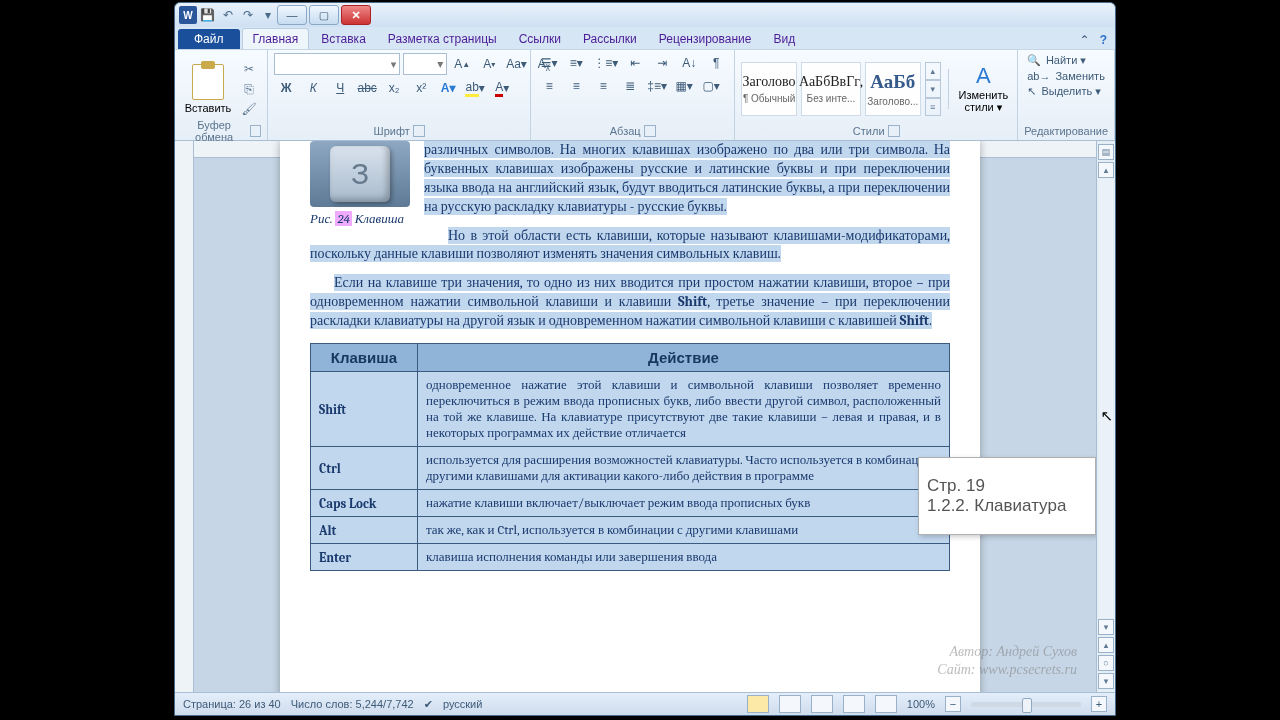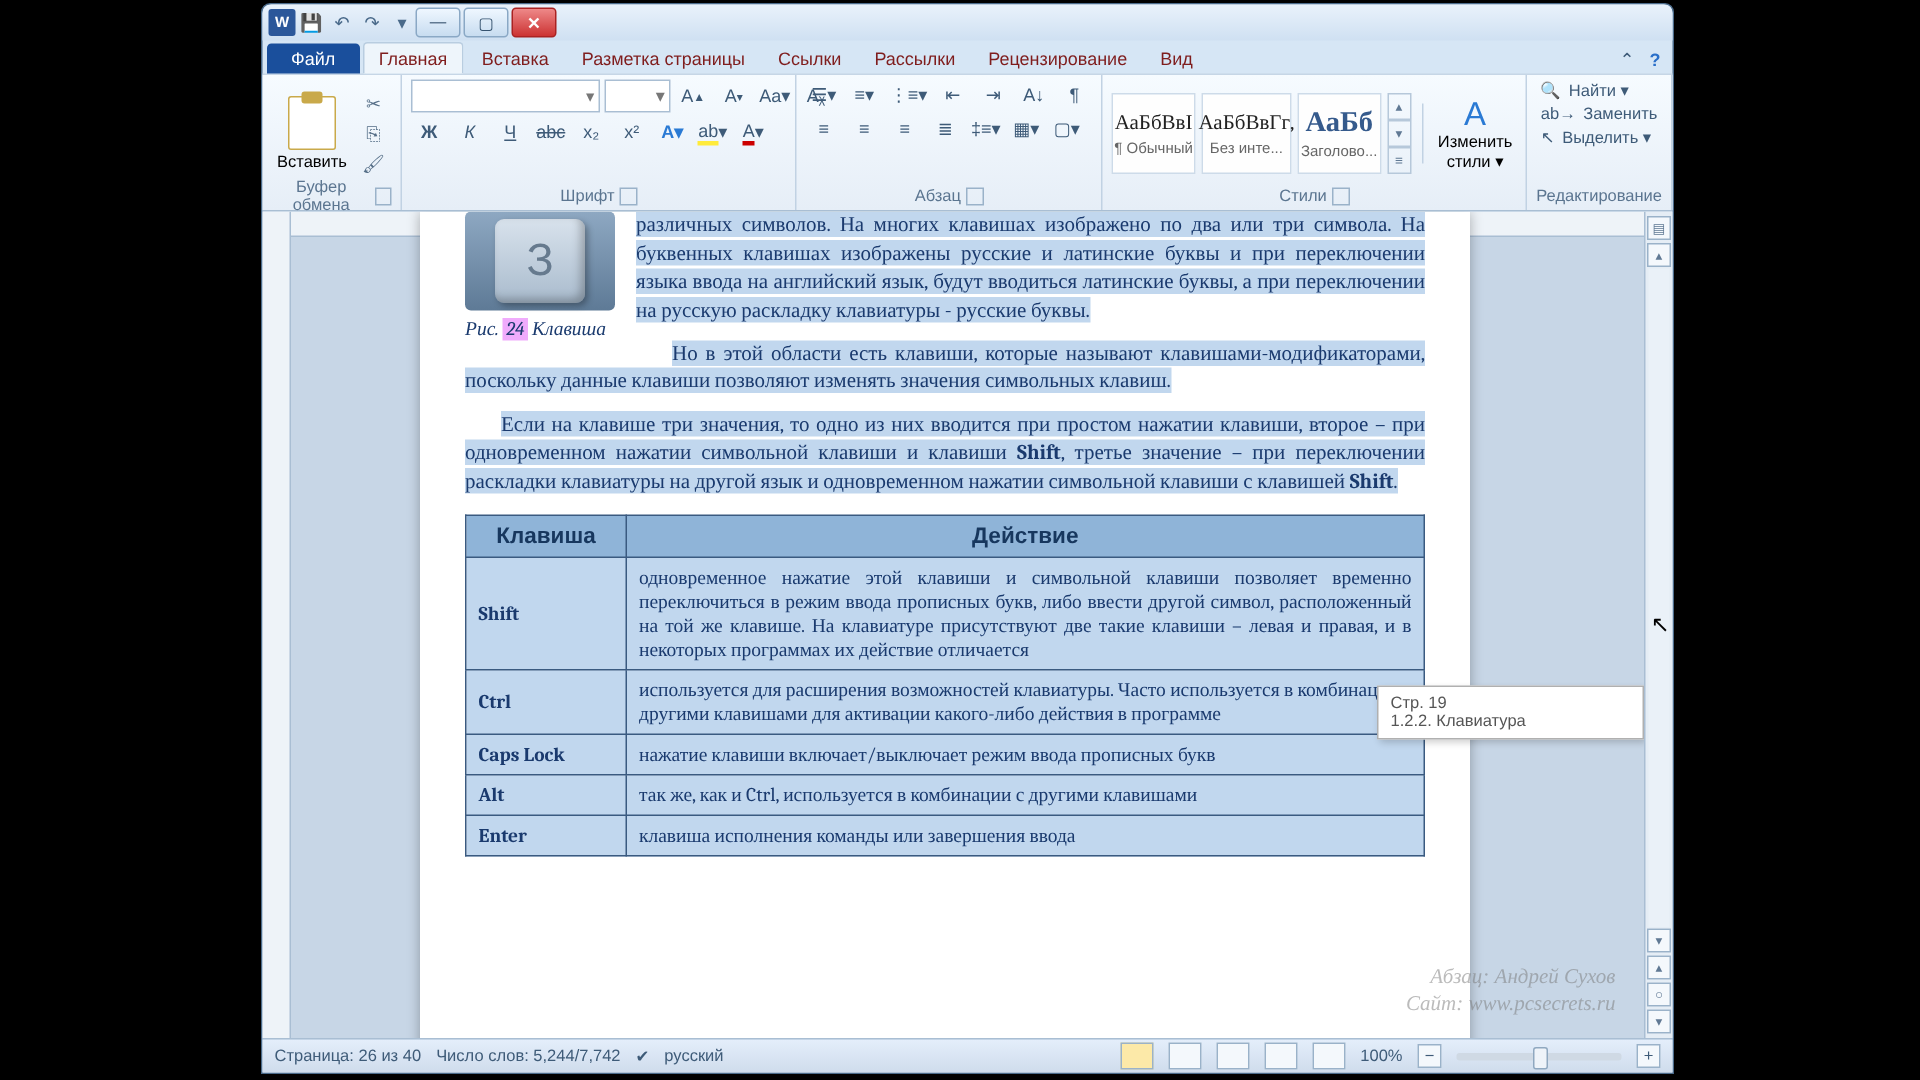--- a/index.html
+++ b/index.html
@@ -10,21 +10,21 @@
   .qat{ display:flex; align-items:center; gap:2px; }
   .wicon{ width:18px; height:18px; background:#2b579a; color:#fff; font-weight:bold; display:flex; align-items:center; justify-content:center; border-radius:2px; font-size:10px; }
   .qbtn{ width:18px; height:18px; display:flex; align-items:center; justify-content:center; color:#4a6a8a; cursor:pointer; border-radius:2px; }
   .title{ flex:1; text-align:center; color:#3b526b; font-size:12px; }
   .wbtns{ display:flex; gap:2px; }
   .wbtn{ width:28px; height:18px; border-radius:3px; background:linear-gradient(#eff7ff,#c7dcf0); border:1px solid #8aa8c5; display:flex; align-items:center; justify-content:center; color:#36536f; font-size:11px; }
   .wbtn.close{ background:linear-gradient(#e88,#c33); border-color:#a22; color:#fff; font-weight:bold; }
   
   .tabs{ height:22px; display:flex; align-items:flex-end; padding-left:3px; gap:2px; background:transparent; position:relative; }
   .file{ background:#1a4f9c; color:#fff; padding:3px 16px; border-radius:3px 3px 0 0; font-size:12px; }
-  .tab{ padding:3px 10px; color:#7f1d1d; font-size:12px; cursor:pointer; }
+  .tab{ padding:3px 10px; color:#4c1d95; font-size:12px; cursor:pointer; }
   .tab.active{ background:#eef5fb; border:1px solid #b9cde0; border-bottom:none; border-radius:3px 3px 0 0; }
   .hdr-right{ position:absolute; right:8px; bottom:2px; display:flex; gap:10px; color:#3e5b78; }
   
   .ribbon{ height:90px; background:linear-gradient(#f6fbff,#e6eef7); border-top:1px solid #c6d6e6; border-bottom:1px solid #a9bed3; display:flex; }
   .grp{ border-right:1px solid #c1d2e3; display:flex; flex-direction:column; padding:3px 6px 2px 6px; }
   .grp-body{ flex:1; display:flex; align-items:center; gap:4px; }
   .grp-label{ text-align:center; color:#5b7590; font-size:11px; display:flex; justify-content:center; align-items:center; gap:3px; height:14px; }
   .dlg{ width:10px; height:10px; border:1px solid #9ab2c9; display:inline-block; }
   .bigbtn{ display:flex; flex-direction:column; align-items:center; justify-content:center; width:54px; height:66px; border-radius:3px; cursor:pointer; }
   .clipico{ width:30px; height:34px; background:#fff; border:1px solid #c9a94a; border-radius:2px; position:relative; }
@@ -59,21 +59,21 @@
   .caption .num{ background:#f0abfc; padding:0 2px; }
   .para{ text-align:justify; font-size:14px; line-height:1.35; margin:0; }
   .sel{ background:#c1d7ee; }
   .indent{ text-indent:24px; }
   table.kbd{ width:100%; border-collapse:collapse; margin-top:12px; }
   table.kbd th, table.kbd td{ border:1px solid #3a5a80; padding:5px 8px; font-size:13px; text-align:left; vertical-align:middle; }
   table.kbd th{ background:#8fb4d8; color:#17375e; font-family:"Arial Narrow",Arial; font-weight:bold; text-align:center; font-size:15px; }
   table.kbd td.key{ font-weight:bold; background:#c1d7ee; width:90px; }
   table.kbd td.act{ text-align:justify; background:#c1d7ee; }
   
-  .tooltip{ position:absolute; top:316px; right:0; width:160px; background:#fff; border:1px solid #b0b0b0; box-shadow:2px 2px 5px rgba(0,0,0,.2); padding:5px 8px; font-size:11px; color:#555; }
+  .tooltip{ position:absolute; top:316px; right:0; width:160px; background:#fff; border:1px solid #b0b0b0; box-shadow:2px 2px 5px rgba(0,0,0,.2); padding:18px 8px; font-size:17px; color:#555; }
   
   .status{ height:22px; background:linear-gradient(#e4eefb,#cfdcec); border-top:1px solid #a9bed3; display:flex; align-items:center; padding:0 8px; color:#3e5b78; font-size:11px; gap:10px; }
   .status .spacer{ flex:1; }
   .viewbtn{ width:20px; height:16px; border:1px solid #9ab2c9; background:#f4f8fc; cursor:pointer; }
   .viewbtn.active{ background:#fce9a8; }
   .zoombar{ width:110px; height:5px; background:#cfd9e4; position:relative; border-radius:2px; }
   .zoombar::after{ content:""; position:absolute; left:50%; top:-4px; width:8px; height:13px; background:#eef3f9; border:1px solid #8fa8c0; border-radius:2px; margin-left:-4px; }
   .zbtn{ width:14px; height:14px; border:1px solid #9ab2c9; background:#f4f8fc; display:flex; align-items:center; justify-content:center; font-size:11px; cursor:pointer; }
   
   .cursor{ position:absolute; top:266px; right:2px; font-size:15px; color:#000; pointer-events:none; }
@@ -186,21 +186,21 @@
       </div>
       <div class="grp-label">
           <span>Абзац</span>
           <span class="dlg"></span>
         </div>
     </div>
 
     <div class="grp" style="width:270px;">
       <div class="grp-body">
         <div class="stylebox">
-          <span class="sample">АаБбВвІ</span>
+          <span class="sample">Заголово</span>
           <span>¶ Обычный</span>
         </div>
         <div class="stylebox">
           <span class="sample">АаБбВвГг,</span>
           <span>Без инте...</span>
         </div>
         <div class="stylebox big">
           <span class="sample">АаБб</span>
           <span>Заголово...</span>
         </div>
@@ -323,16 +323,16 @@
     <div class="viewbtn"></div>
     <div class="viewbtn"></div>
     <div class="viewbtn"></div>
     <span>100%</span>
     <div class="zbtn">−</div>
     <div class="zoombar"></div>
     <div class="zbtn">+</div>
   </div>
 
   <div class="watermark">
-    <div>Абзац: Андрей Сухов</div>
+    <div>Автор: Андрей Сухов</div>
     <div>Сайт: www.pcsecrets.ru</div>
   </div>
 </div>
 
 </body></html>

